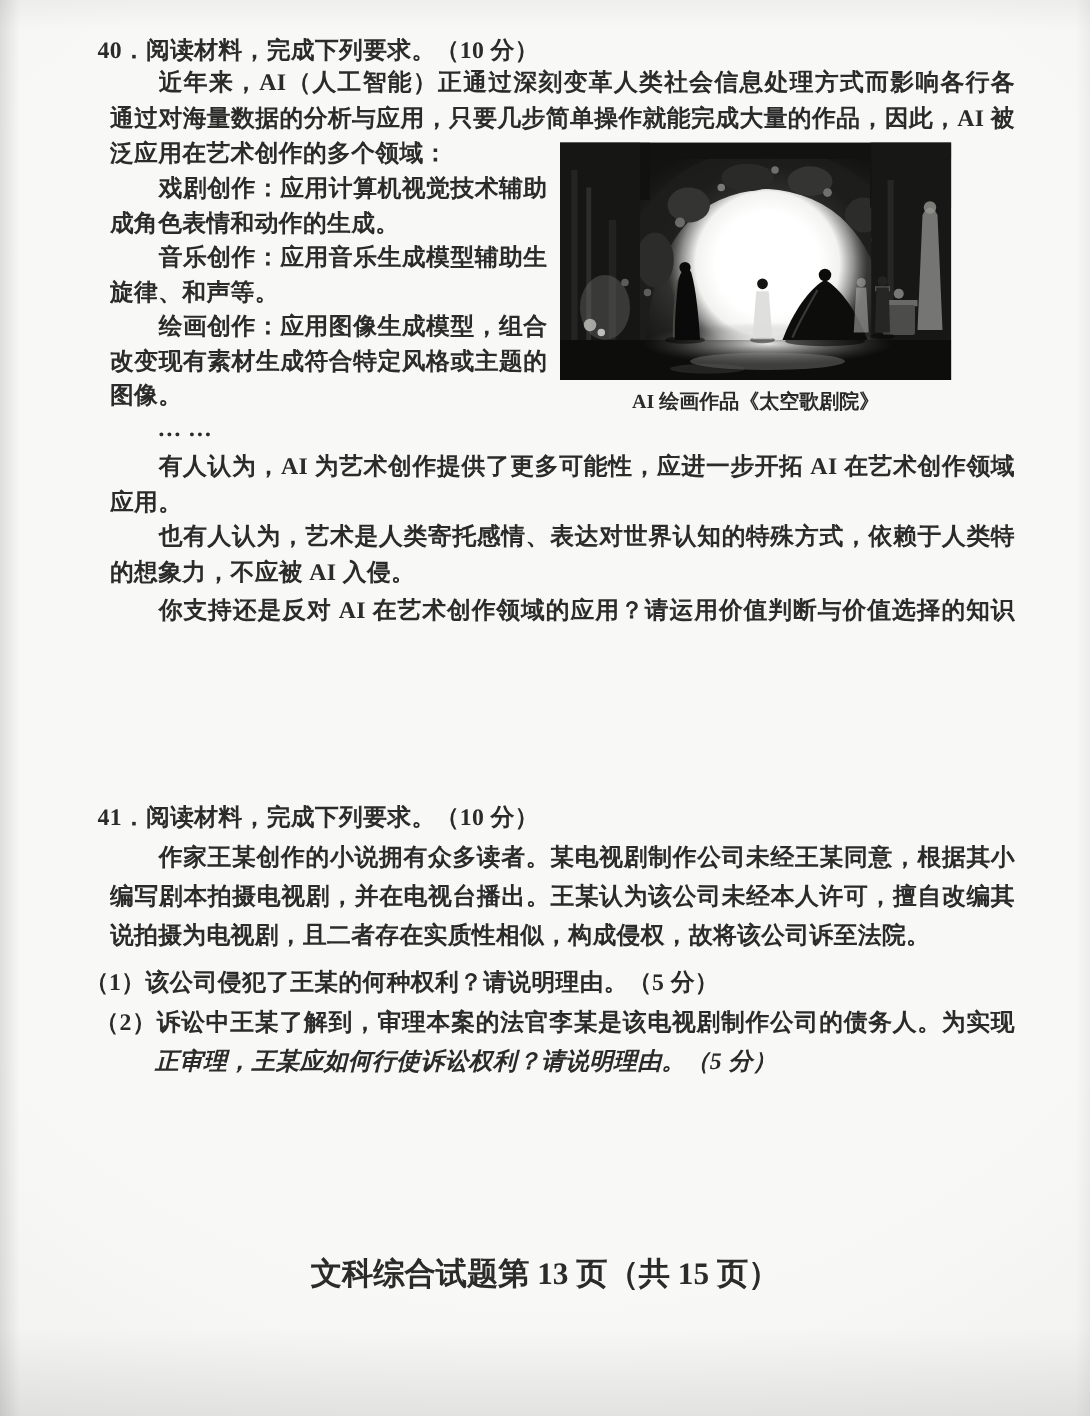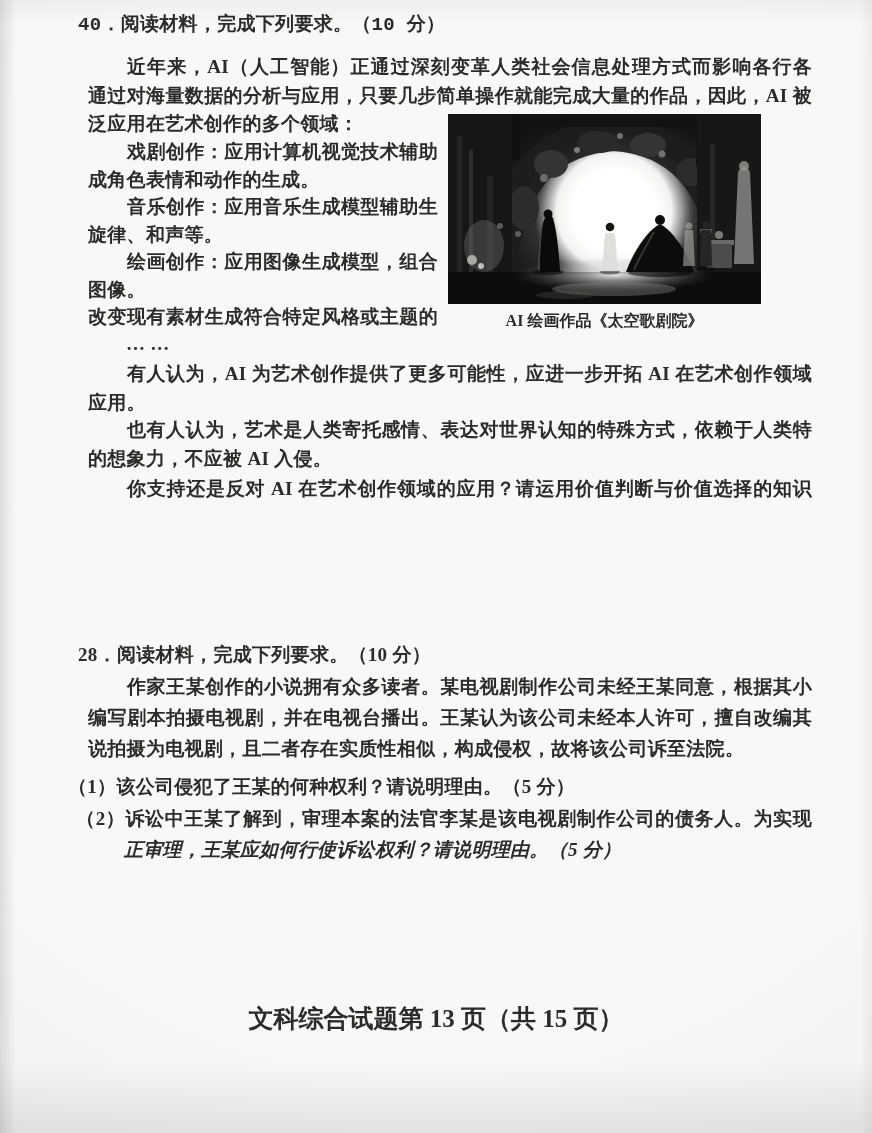--- a/index.html
+++ b/index.html
@@ -46,38 +46,38 @@
   .footer {
     position:absolute; left:0; right:0; top:1002px;
     text-align:center; font-size:25px; font-weight:600;
   }
 </style>
 </head>
 <body>
 
 <div class="page">
 
-  <div class="blk lh28" style="left:78px; top:11px; width:734px;font-family:Liberation Mono, monospace;">
+  <div class="blk lh28" style="left:78px; top:27px; width:734px;">
     <div class="line">40．阅读材料，完成下列要求。（10 分）</div>
   </div>
 
   <div class="blk lh28" style="left:88px; top:53px; width:724px;">
     <div class="line jl ind">近年来，AI（人工智能）正通过深刻变革人类社会信息处理方式而影响各行各业。</div>
     <div class="line jl">通过对海量数据的分析与应用，只要几步简单操作就能完成大量的作品，因此，AI 被广</div>
     <div class="line">泛应用在艺术创作的多个领域：</div>
   </div>
 
   <div class="blk lh275" style="left:88px; top:138px; width:350px;">
     <div class="line jl ind">戏剧创作：应用计算机视觉技术辅助完</div>
     <div class="line">成角色表情和动作的生成。</div>
     <div class="line jl ind">音乐创作：应用音乐生成模型辅助生成</div>
     <div class="line">旋律、和声等。</div>
     <div class="line jl ind">绘画创作：应用图像生成模型，组合或</div>
+    <div class="line jl">改变现有素材生成符合特定风格或主题的</div>
     <div class="line">图像。</div>
-    <div class="line jl">改变现有素材生成符合特定风格或主题的</div>
   </div>
 
   <div class="figure-box">
     <svg width="313" height="190" viewBox="0 0 313 190">
       <defs>
         <radialGradient id="g-core" cx="50%" cy="50%" r="50%">
           <stop offset="0%" stop-color="#ffffff"></stop>
           <stop offset="52%" stop-color="#ffffff"></stop>
           <stop offset="72%" stop-color="#f2f2f0"></stop>
           <stop offset="86%" stop-color="#d8d8d6" stop-opacity="0.55"></stop>
@@ -178,21 +178,21 @@
   <div class="blk lh28" style="left:88px; top:416px; width:724px;">
     <div class="line jl ind">也有人认为，艺术是人类寄托感情、表达对世界认知的特殊方式，依赖于人类特有</div>
     <div class="line">的想象力，不应被 AI 入侵。</div>
   </div>
 
   <div class="blk lh28" style="left:88px; top:475px; width:724px;">
     <div class="line jl ind">你支持还是反对 AI 在艺术创作领域的应用？请运用价值判断与价值选择的知识阐</div>
   </div>
 
   <div class="blk lh31" style="left:78px; top:639px; width:734px;">
-    <div class="line">28．阅读材料，完成下列要求。（10 分）</div>
+    <div class="line">41．阅读材料，完成下列要求。（10 分）</div>
   </div>
 
   <div class="blk lh31" style="left:88px; top:671px; width:724px;">
     <div class="line jl ind">作家王某创作的小说拥有众多读者。某电视剧制作公司未经王某同意，根据其小说</div>
     <div class="line jl">编写剧本拍摄电视剧，并在电视台播出。王某认为该公司未经本人许可，擅自改编其小</div>
     <div class="line">说拍摄为电视剧，且二者存在实质性相似，构成侵权，故将该公司诉至法院。</div>
   </div>
 
   <div class="blk lh31" style="left:68px; top:771px; width:736px;">
     <div class="line">（1）该公司侵犯了王某的何种权利？请说明理由。（5 分）</div>

